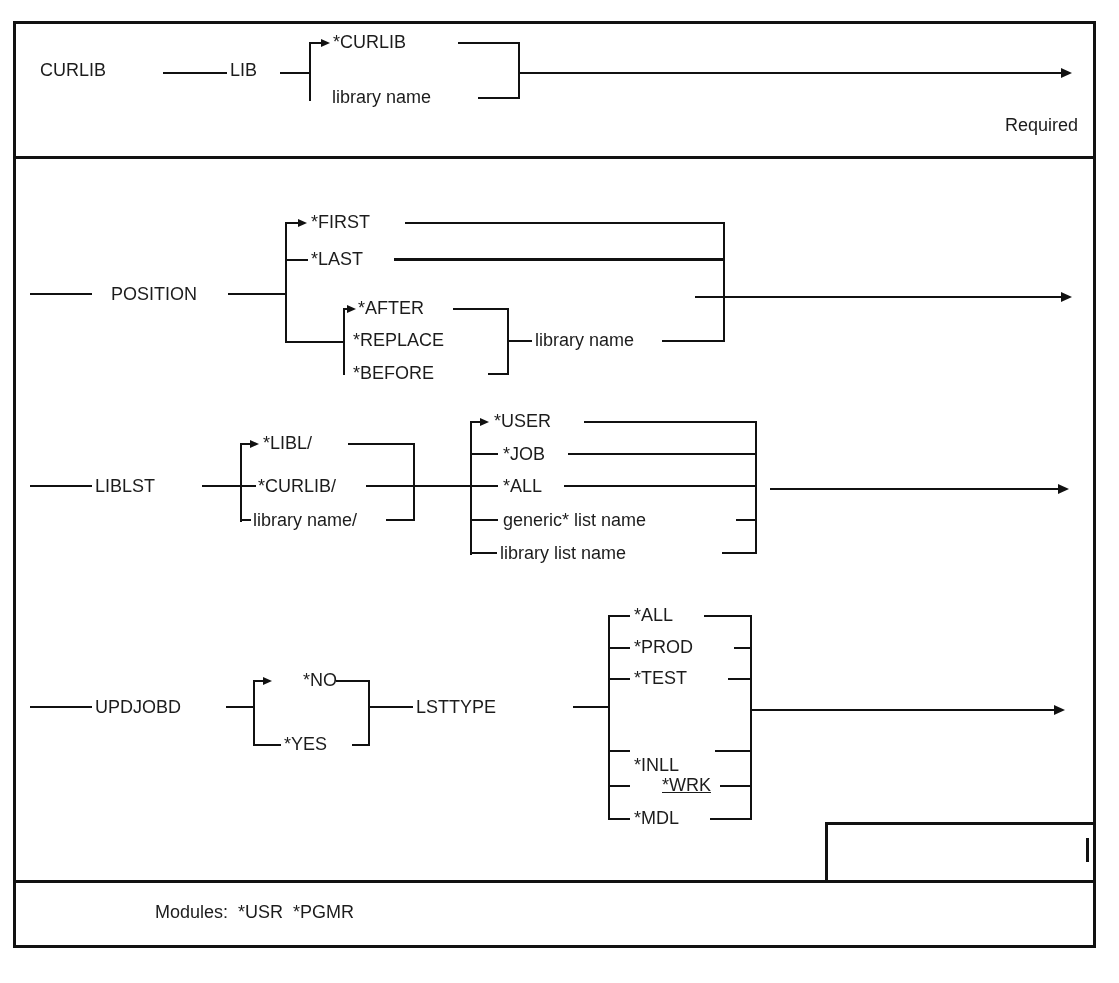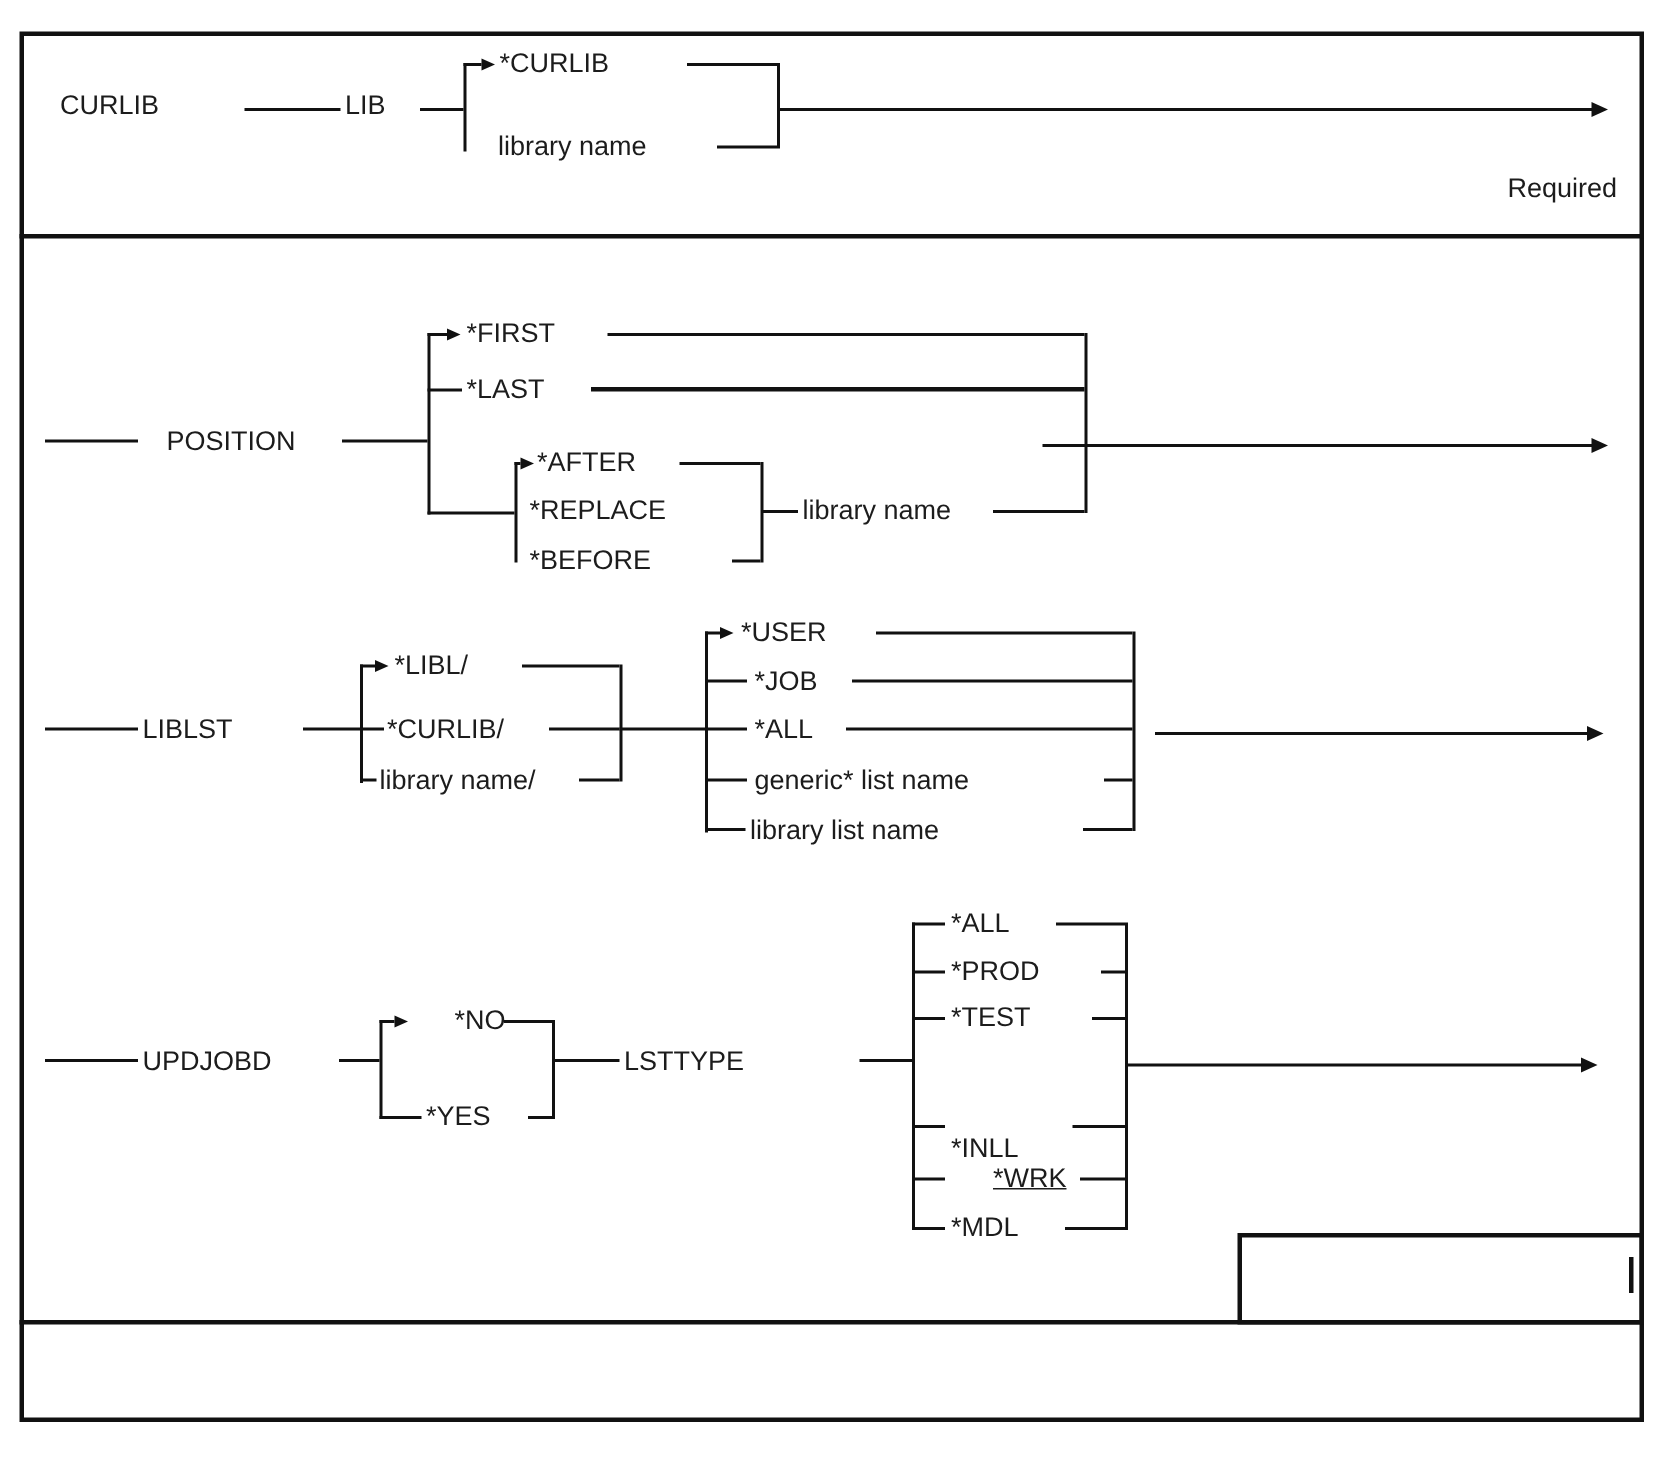--- a/index.html
+++ b/index.html
@@ -160,14 +160,15 @@
   <div class="hl" style="left:608px;top:818px;width:22px;"></div>
   <span class="lbl" style="left:634px;top:805px;">*MDL</span>
   <div class="hl" style="left:710px;top:818px;width:40px;"></div>
   <div class="vl" style="left:750px;top:615px;height:205px;"></div>
   <div class="hl" style="left:750px;top:709px;width:305px;"></div>
   <div class="arr" style="left:1054px;top:705px;"></div>
 
   <div class="box" style="left:825px;top:822px;width:271px;height:61px;"></div>
   <div class="vl" style="left:1086px;top:838px;height:24px;width:3px;"></div>
 
+  <span class="lbl" style="left:155px;top:899px;">Modules:  *USR  *PGMR</span>
 
 </div>
 
 </body></html>

